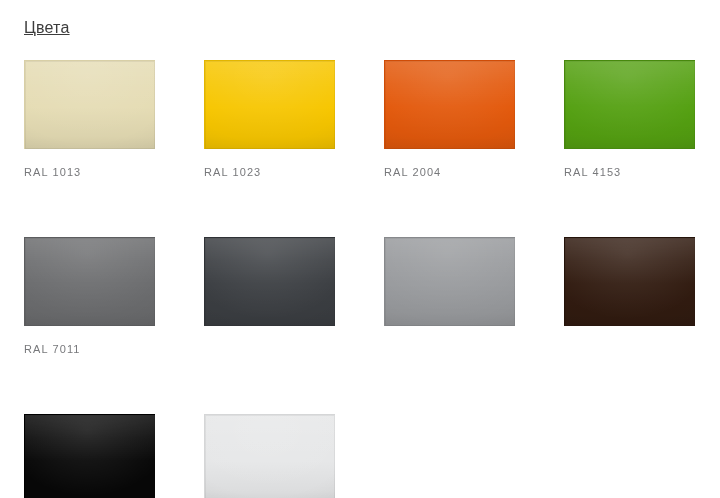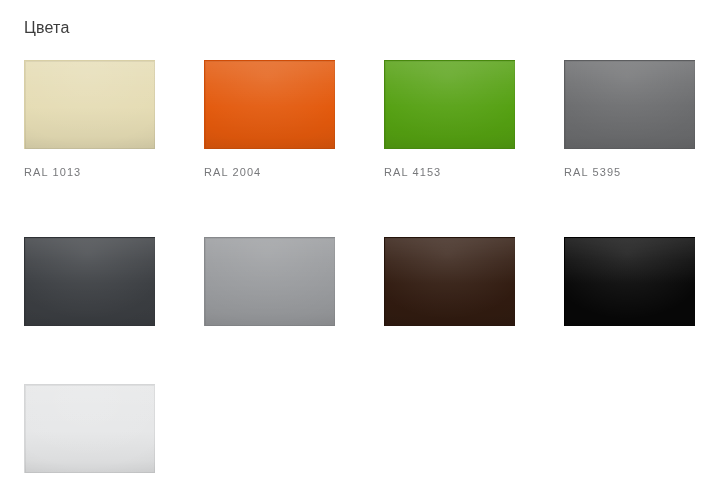--- a/index.html
+++ b/index.html
@@ -19,20 +19,21 @@
   #page-title {
     position: absolute;
     left: 24px;
     top: 18px;
     font-size: 16px;
     line-height: 20px;
     font-weight: 400;
     color: #3c3c3c;
     letter-spacing: 0.2px;
     white-space: nowrap;
+    text-decoration: underline;
   }
 
   #color-grid {
     position: absolute;
     left: 24px;
     top: 60px;
     width: 672px;
     display: grid;
     grid-template-columns: repeat(4, 131px);
     column-gap: 49px;
@@ -95,30 +96,34 @@
 <body>
 
 <div id="page-title">Цвета</div>
 
 <div id="color-grid">
     <div class="color-card">
       <div class="swatch" style="background-color: rgb(229, 220, 180); border-top: 1px solid rgb(216, 207, 166); border-left: 1px solid rgb(216, 207, 166);"></div>
       <div class="swatch-label">RAL 1013</div>
     </div>
     <div class="color-card">
+      <div class="swatch" style="background-color: rgb(247, 198, 0); border-top: 1px solid rgb(226, 181, 0); border-left: 1px solid rgb(226, 181, 0);"></div>
+      <div class="swatch-label">RAL 1023</div>
+    </div>
+    <div class="color-card">
       <div class="swatch" style="background-color: rgb(227, 89, 12); border-top: 1px solid rgb(207, 76, 6); border-left: 1px solid rgb(207, 76, 6);"></div>
       <div class="swatch-label">RAL 2004</div>
     </div>
     <div class="color-card">
       <div class="swatch" style="background-color: rgb(84, 160, 17); border-top: 1px solid rgb(71, 136, 13); border-left: 1px solid rgb(71, 136, 13);"></div>
       <div class="swatch-label">RAL 4153</div>
     </div>
     <div class="color-card">
       <div class="swatch" style="background-color: rgb(107, 108, 110); border-top: 1px solid rgb(92, 93, 95); border-left: 1px solid rgb(92, 93, 95);"></div>
-      <div class="swatch-label">RAL 5395</div>
+      <div class="swatch-label">RAL 7011</div>
     </div>
     <div class="color-card">
       <div class="swatch" style="background-color: rgb(59, 62, 66); border-top: 1px solid rgb(47, 50, 54); border-left: 1px solid rgb(47, 50, 54);"></div>
     </div>
     <div class="color-card">
       <div class="swatch" style="background-color: rgb(152, 154, 157); border-top: 1px solid rgb(135, 137, 140); border-left: 1px solid rgb(135, 137, 140);"></div>
     </div>
     <div class="color-card">
       <div class="swatch" style="background-color: rgb(49, 27, 16); border-top: 1px solid rgb(36, 19, 10); border-left: 1px solid rgb(36, 19, 10);"></div>
     </div>

